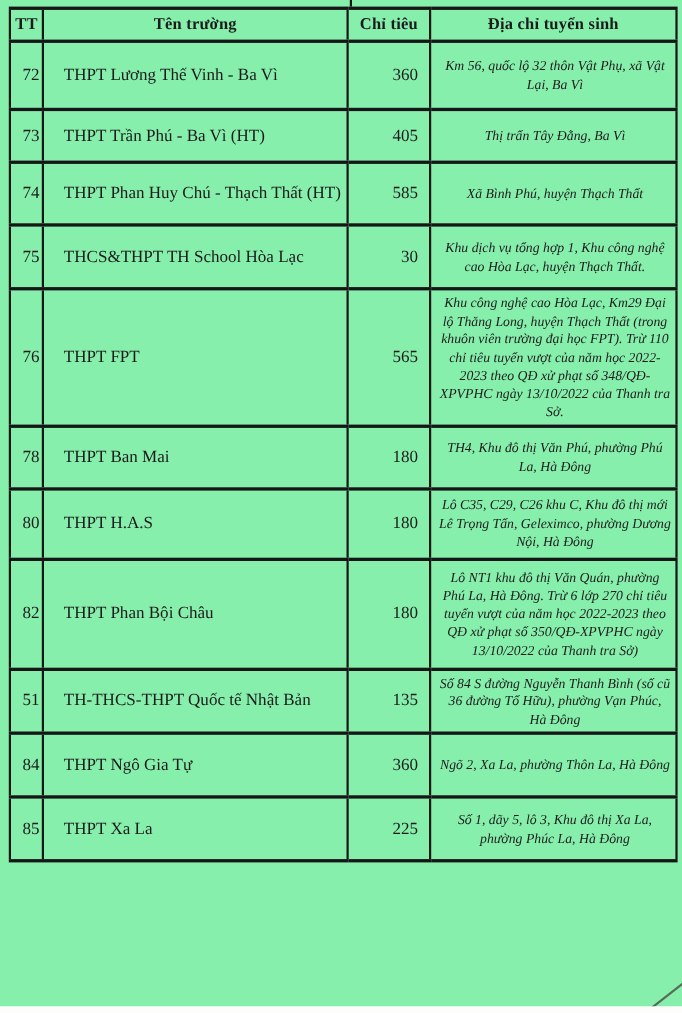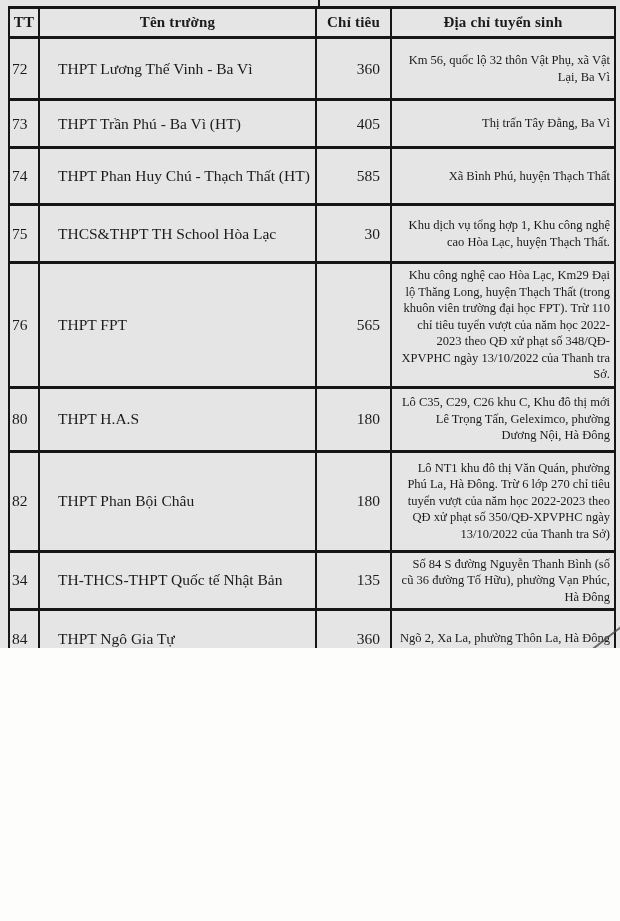--- a/index.html
+++ b/index.html
@@ -3,22 +3,22 @@
 <meta charset="utf-8">
 <style>
   html, body {
     margin: 0;
     padding: 0;
     background: #fdfdfc;
   }
   .page {
     position: relative;
     width: 620px;
-    height: 648px;
-    background: #e5e5e5;
+    height: 915px;
+    background: #86efac;
     overflow: hidden;
     font-family: "Liberation Serif", "DejaVu Serif", serif;
     color: #1b1b1b;
   }
   table.quota-table {
     position: absolute;
     left: 8px;
     top: 6px;
     width: 606px;
     border-collapse: collapse;
@@ -34,38 +34,39 @@
   }
   .quota-table th {
     font-size: 15px;
     font-weight: bold;
     text-align: center;
     padding: 2px 2px;
     letter-spacing: 0.2px;
   }
   td.tt {
     font-size: 15.5px;
-    text-align: left;
+    text-align: right;
     padding: 0 2px;
   }
   td.name {
     font-size: 15.5px;
     text-align: left;
     padding: 2px 4px 2px 18px;
   }
   td.quota {
     font-size: 15.5px;
     text-align: right;
     padding: 0 10px 0 2px;
   }
   td.addr {
     font-size: 12.5px;
     line-height: 1.32;
-    text-align: right;
+    text-align: center;
     padding: 3px 4px 3px 7px;
+    font-style: italic;
   }
   
   .pen-mark {
     position: absolute;
     right: -6px;
     bottom: 6px;
     width: 46px;
     height: 2px;
     background: #4a4a48;
     transform: rotate(-38deg);
@@ -127,34 +128,40 @@
         <td class="name">THCS&amp;THPT TH School Hòa Lạc</td>
         <td class="quota">30</td>
         <td class="addr">Khu dịch vụ tổng hợp 1, Khu công nghệ cao Hòa Lạc, huyện Thạch Thất.</td>
       </tr>
       <tr style="height:120px">
         <td class="tt">76</td>
         <td class="name">THPT FPT</td>
         <td class="quota">565</td>
         <td class="addr">Khu công nghệ cao Hòa Lạc, Km29 Đại lộ Thăng Long, huyện Thạch Thất (trong khuôn viên trường đại học FPT). Trừ 110 chỉ tiêu tuyển vượt của năm học 2022-2023 theo QĐ xử phạt số 348/QĐ-XPVPHC ngày 13/10/2022 của Thanh tra Sở.</td>
       </tr>
+      <tr style="height:57px">
+        <td class="tt">78</td>
+        <td class="name">THPT Ban Mai</td>
+        <td class="quota">180</td>
+        <td class="addr">TH4, Khu đô thị Văn Phú, phường Phú La, Hà Đông</td>
+      </tr>
       <tr style="height:64px">
         <td class="tt">80</td>
         <td class="name">THPT H.A.S</td>
         <td class="quota">180</td>
         <td class="addr">Lô C35, C29, C26 khu C, Khu đô thị mới Lê Trọng Tấn, Geleximco, phường Dương Nội, Hà Đông</td>
       </tr>
       <tr style="height:100px">
         <td class="tt">82</td>
         <td class="name">THPT  Phan Bội Châu</td>
         <td class="quota">180</td>
         <td class="addr">Lô NT1 khu đô thị Văn Quán, phường Phú La, Hà Đông. Trừ 6 lớp 270 chỉ tiêu tuyển vượt của năm học 2022-2023 theo QĐ xử phạt số 350/QĐ-XPVPHC ngày 13/10/2022 của Thanh tra Sở)</td>
       </tr>
       <tr style="height:55px">
-        <td class="tt">34</td>
+        <td class="tt">51</td>
         <td class="name">TH-THCS-THPT Quốc tế Nhật Bản</td>
         <td class="quota">135</td>
         <td class="addr">Số 84 S đường Nguyễn Thanh Bình (số cũ 36 đường Tố Hữu), phường Vạn Phúc, Hà Đông</td>
       </tr>
       <tr style="height:58px">
         <td class="tt">84</td>
         <td class="name">THPT Ngô Gia Tự</td>
         <td class="quota">360</td>
         <td class="addr">Ngõ 2, Xa La, phường Thôn La, Hà Đông</td>
       </tr>

